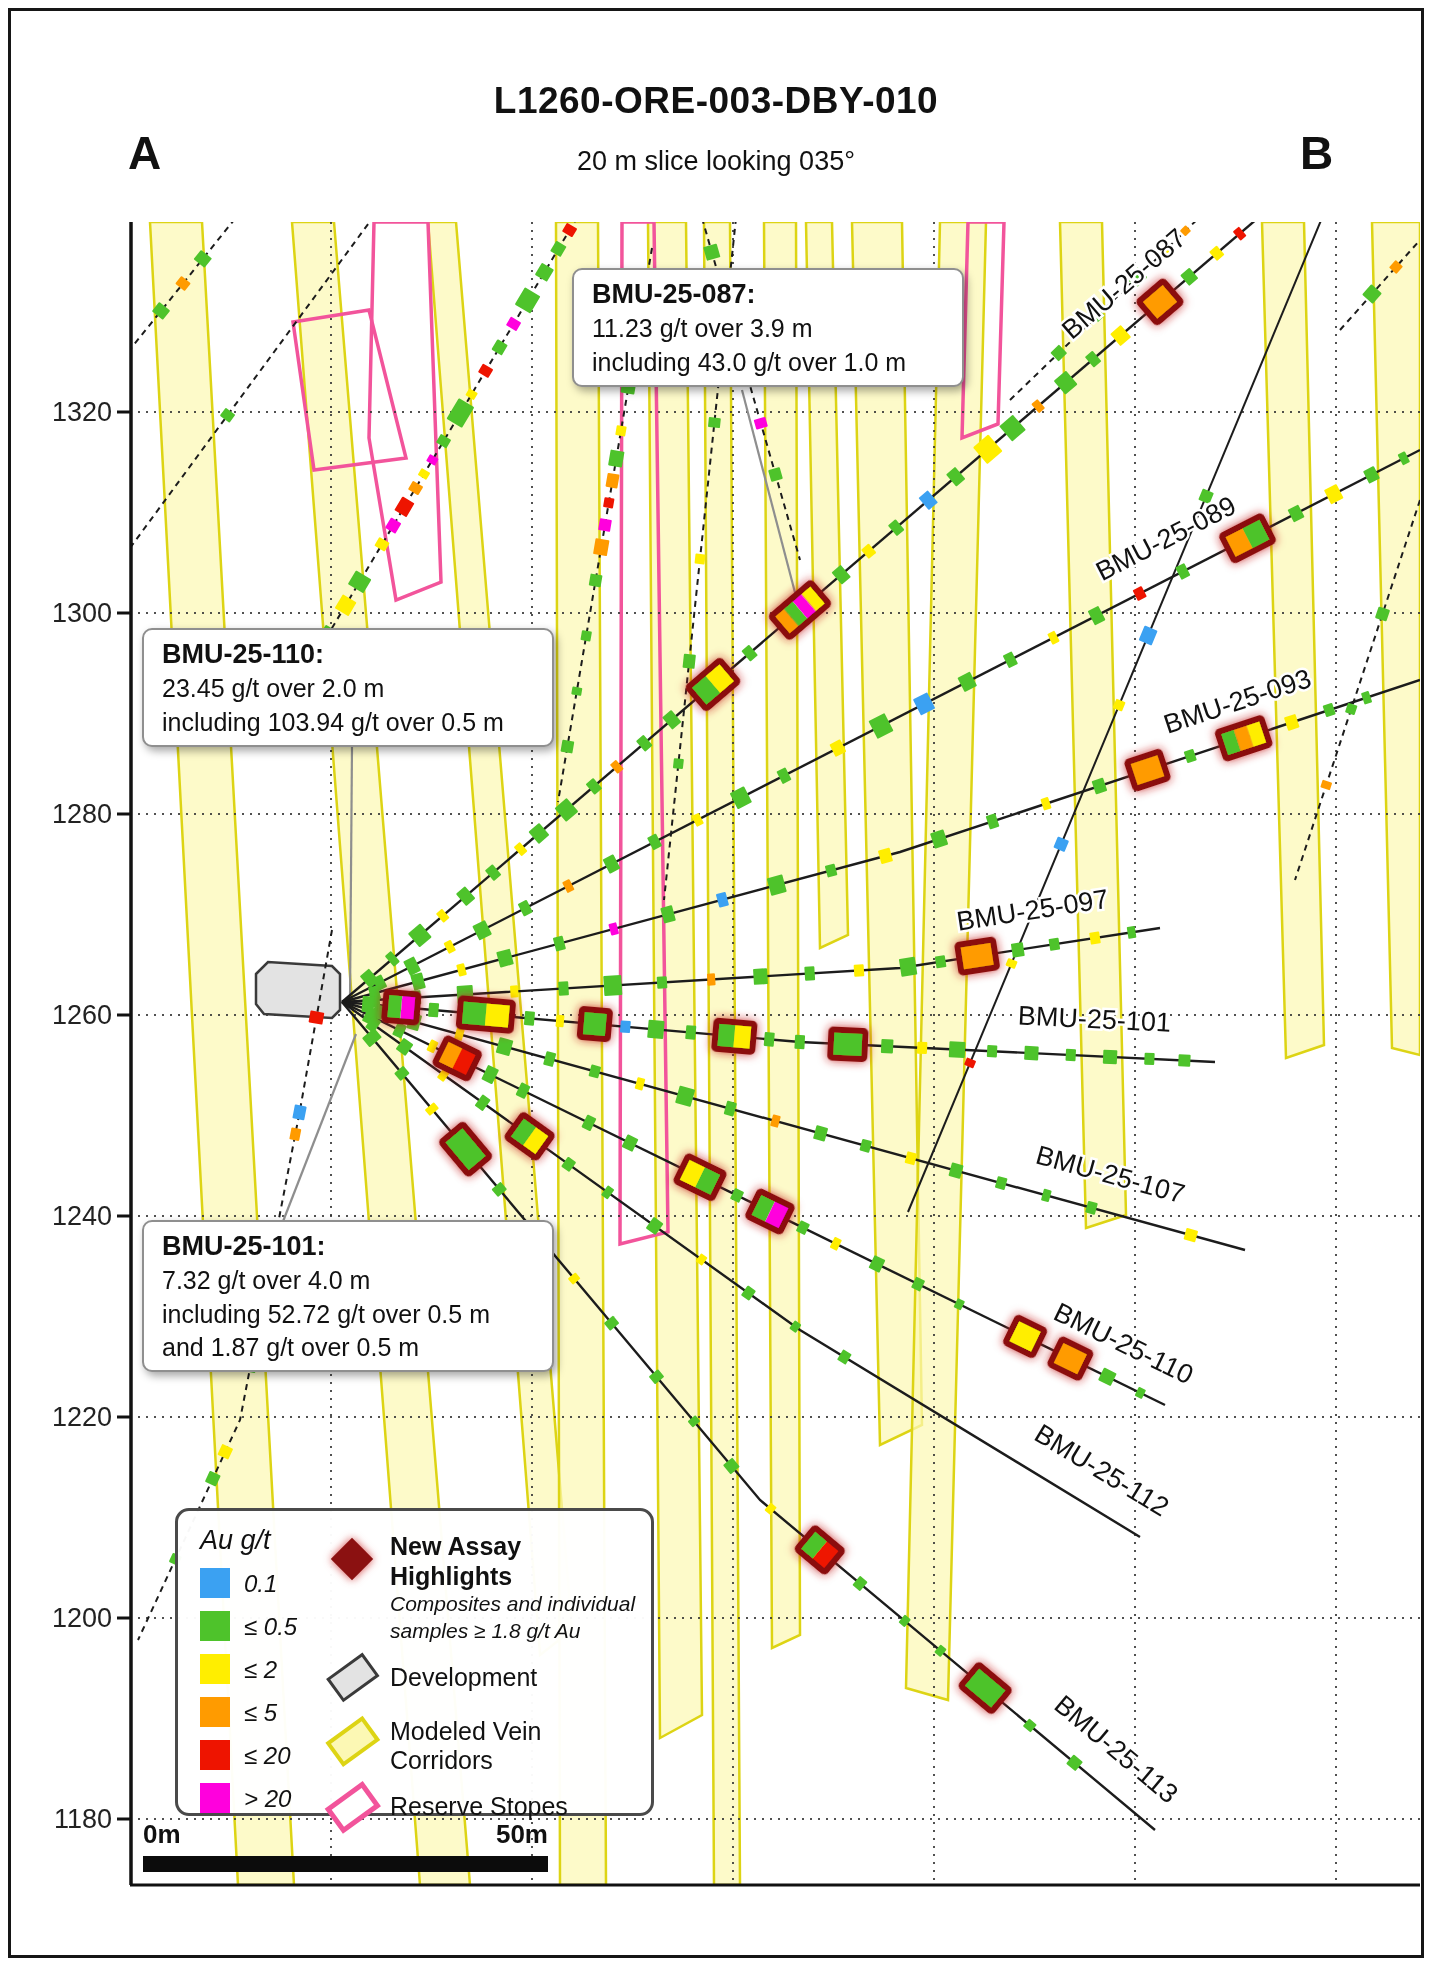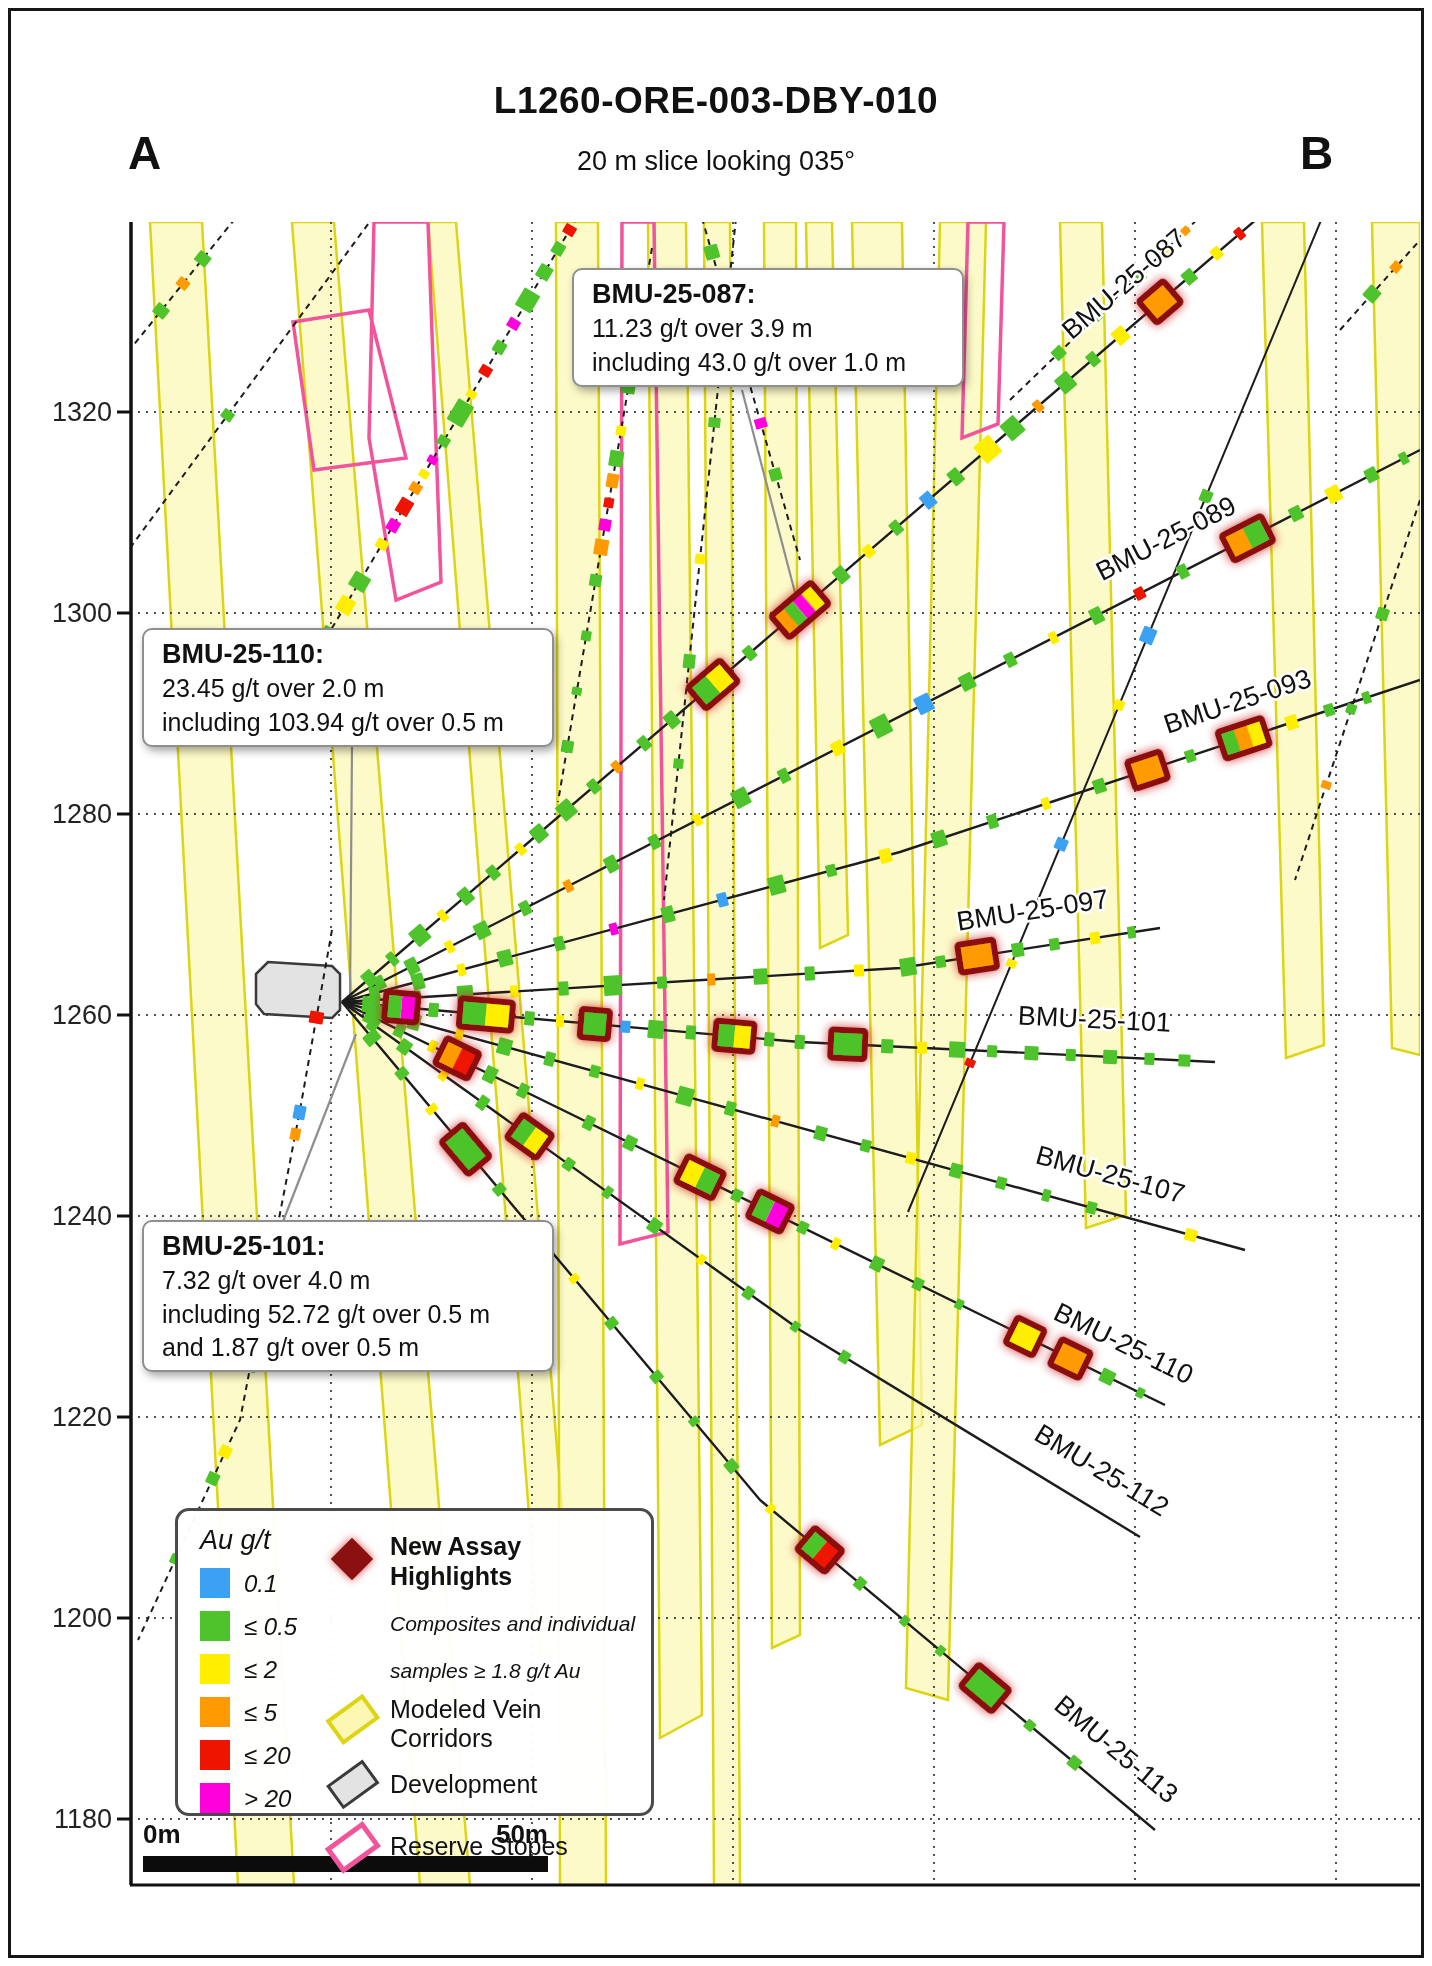--- a/index.html
+++ b/index.html
@@ -25,21 +25,21 @@
   .lg-left{width:128px;flex:none;font-style:italic;}
   .lg-title{font-size:27px;margin:2px 0 12px 8px;}
   .lg-row{display:flex;align-items:flex-end;margin:0 0 13px 8px;}
   .sw{width:30px;height:30px;flex:none;margin-right:14px;}
   .lg-bin{font-size:24px;}
   .lg-right{flex:1;}
   .lg-item{display:flex;align-items:flex-start;margin-bottom:4px;}
   .lg-shape{flex:none;margin-right:6px;}
   .glow{filter:drop-shadow(0 0 4px rgba(200,30,30,.8));}
   .lg-head{font-size:25px;font-weight:bold;line-height:1.2;padding-top:8px;}
-  .lg-it{font-size:21px;font-style:italic;line-height:1.28;margin-top:20px;}
+  .lg-it{font-size:21px;font-style:italic;line-height:1.28;}
   .lg-lab{font-size:25px;padding-top:14px;}
   .lg-lab2{font-size:25px;line-height:1.15;padding-top:6px;}
 </style>
 </head>
 <body>
 
 <div id="page">
   <svg id="plot-svg" width="1432" height="1966" viewBox="0 0 1432 1966">
       <defs>
         <clipPath id="pc">
@@ -538,33 +538,33 @@
         <svg class="lg-shape glow" width="64" height="72" viewBox="0 0 64 72">
           <rect x="17" y="21" width="30" height="30" transform="rotate(45 32 36)" fill="#8b1111"></rect>
         </svg>
         <div>
           <div class="lg-head">New Assay Highlights</div>
           <div class="lg-it">Composites and individual</div>
           <div class="lg-it">samples ≥ 1.8 g/t Au</div>
         </div>
       </div>
       <div class="lg-item">
+        <svg class="lg-shape" width="64" height="58" viewBox="0 0 64 58">
+          <rect x="12" y="16" width="42" height="26" transform="rotate(-36 32 29)" stroke-width="3" fill="#e3e3e3" stroke="#3a3a3a"></rect>
+        </svg>
+        <div class="lg-lab">Development</div>
+      </div>
+      <div class="lg-item">
         <svg class="lg-shape" width="64" height="62" viewBox="0 0 64 62">
           <rect x="12" y="18" width="42" height="26" transform="rotate(-36 32 31)" stroke-width="4" fill="#fcf8b4" stroke="#ddd414"></rect>
         </svg>
         <div class="lg-lab2">
           <div>Modeled Vein</div>
           <div>Corridors</div>
         </div>
-      </div>
-      <div class="lg-item">
-        <svg class="lg-shape" width="64" height="58" viewBox="0 0 64 58">
-          <rect x="12" y="16" width="42" height="26" transform="rotate(-36 32 29)" stroke-width="3" fill="#e3e3e3" stroke="#3a3a3a"></rect>
-        </svg>
-        <div class="lg-lab">Development</div>
       </div>
       <div class="lg-item">
         <svg class="lg-shape" width="64" height="60" viewBox="0 0 64 60">
           <rect x="12" y="17" width="42" height="26" transform="rotate(-36 32 30)" fill="#ffffff" stroke-width="5" stroke="#f2549b"></rect>
         </svg>
         <div class="lg-lab">Reserve Stopes</div>
       </div>
     </div>
   </div>
 </div>

